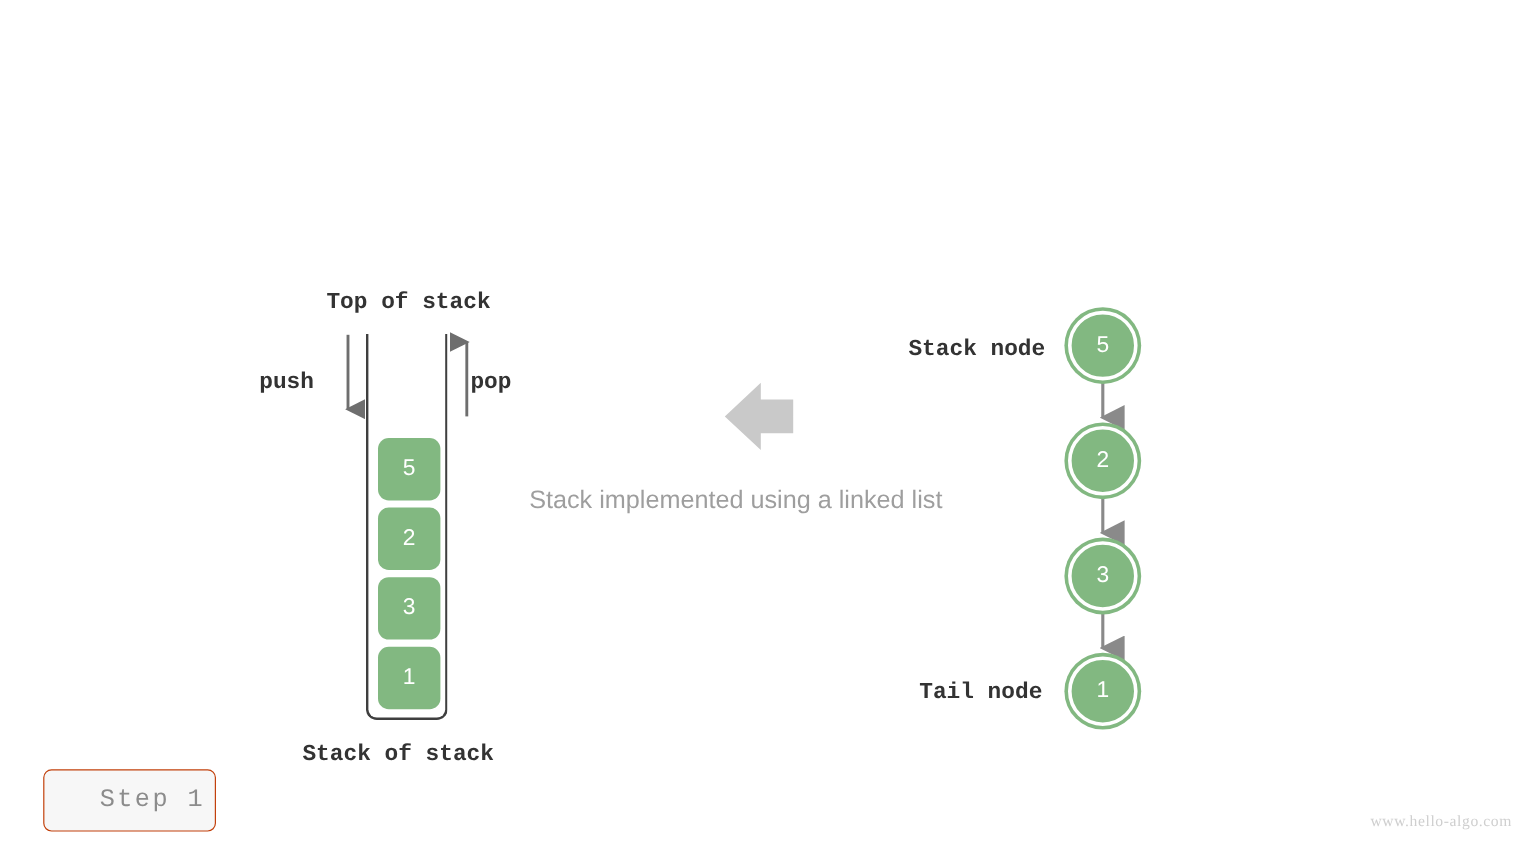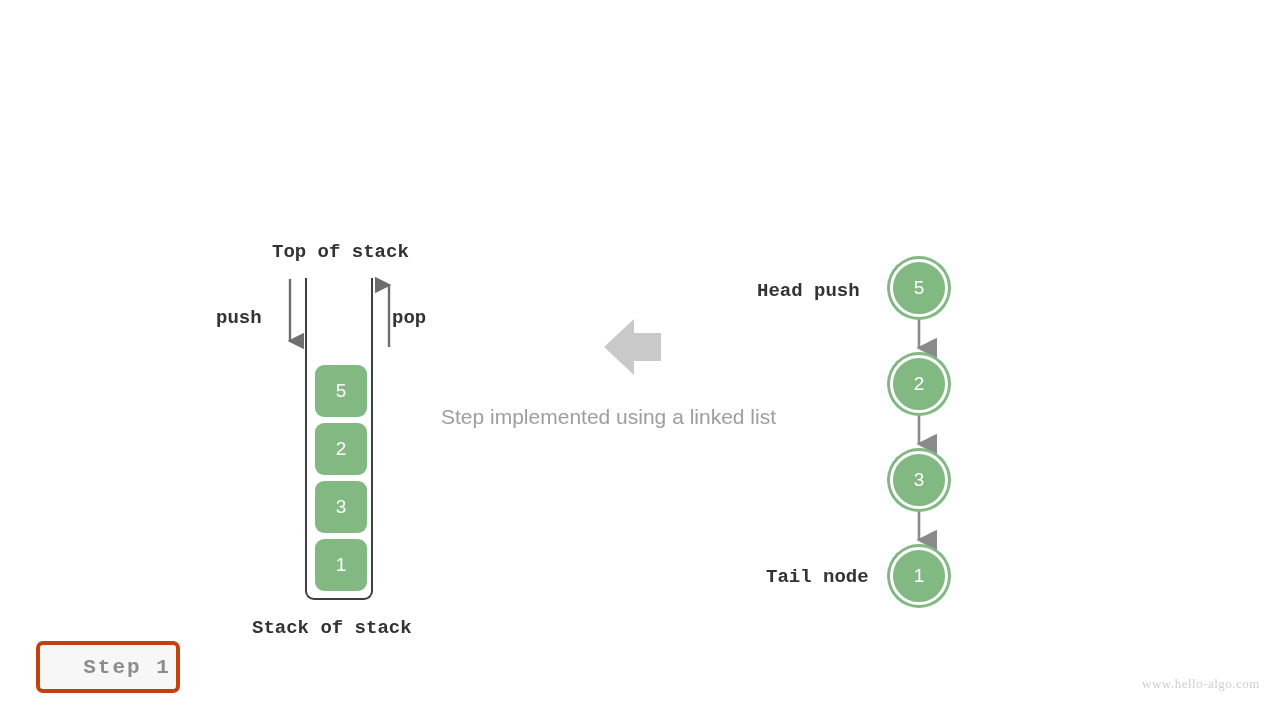--- a/index.html
+++ b/index.html
@@ -106,29 +106,29 @@
   }
 
   
   #step-badge {
     position: absolute;
     left: 36px;
     top: 641px;
     width: 144px;
     height: 52px;
     box-sizing: border-box;
-    border: 4px solid #c2410c;
+    border: 1px solid #c2410c;
     border-radius: 7px;
     background: #f7f7f7;
     display: flex;
     align-items: center;
     justify-content: center;
     font-family: "Liberation Mono", monospace;
     font-size: 21px;
-    font-weight: bold;
+    font-weight: normal;
     letter-spacing: 2px;
     color: #8c8c8c;
     padding-left: 38px;
   }
 
   
   #watermark {
     position: absolute;
     right: 20px;
     top: 676px;
@@ -178,23 +178,23 @@
     <div class="stack-blocks">
       <div class="stack-block">5</div>
       <div class="stack-block">2</div>
       <div class="stack-block">3</div>
       <div class="stack-block">1</div>
     </div>
   </div>
 
   <div class="bold-label" style="left:252px; top:617px;">Stack of stack</div>
 
-  <div class="caption" style="left:441px; top:405px;">Step implemented using a linked list</div>
-
-  <div class="bold-label" style="left:757px; top:280px;">Head push</div>
+  <div class="caption" style="left:441px; top:405px;">Stack implemented using a linked list</div>
+
+  <div class="bold-label" style="left:757px; top:280px;">Stack node</div>
 
   <div class="ll-node" style="left:890px; top:259px;">5</div>
   <div class="ll-node" style="left:890px; top:355px;">2</div>
   <div class="ll-node" style="left:890px; top:451px;">3</div>
   <div class="ll-node" style="left:890px; top:547px;">1</div>
 
   <div class="bold-label" style="left:766px; top:566px;">Tail node</div>
 
   <div id="step-badge">Step  1</div>
 

